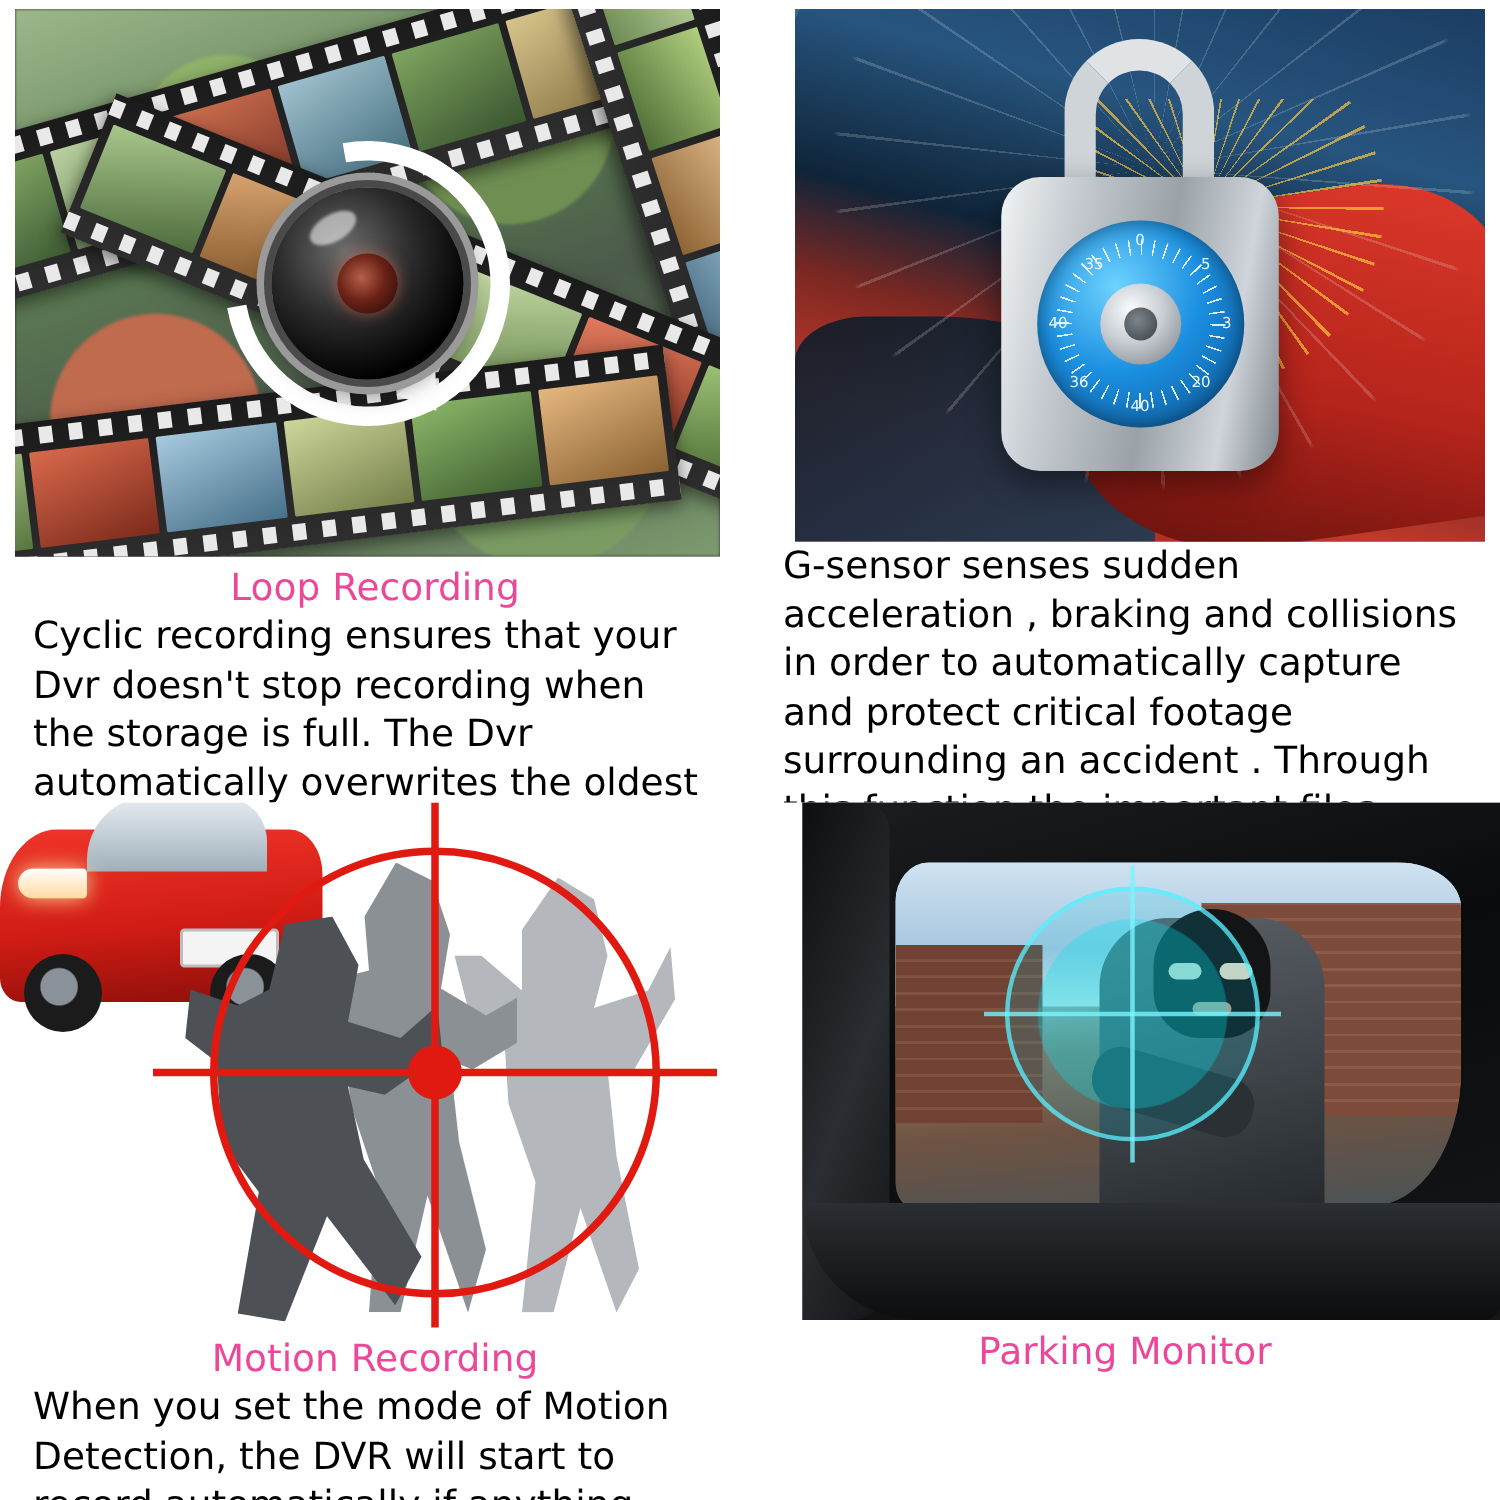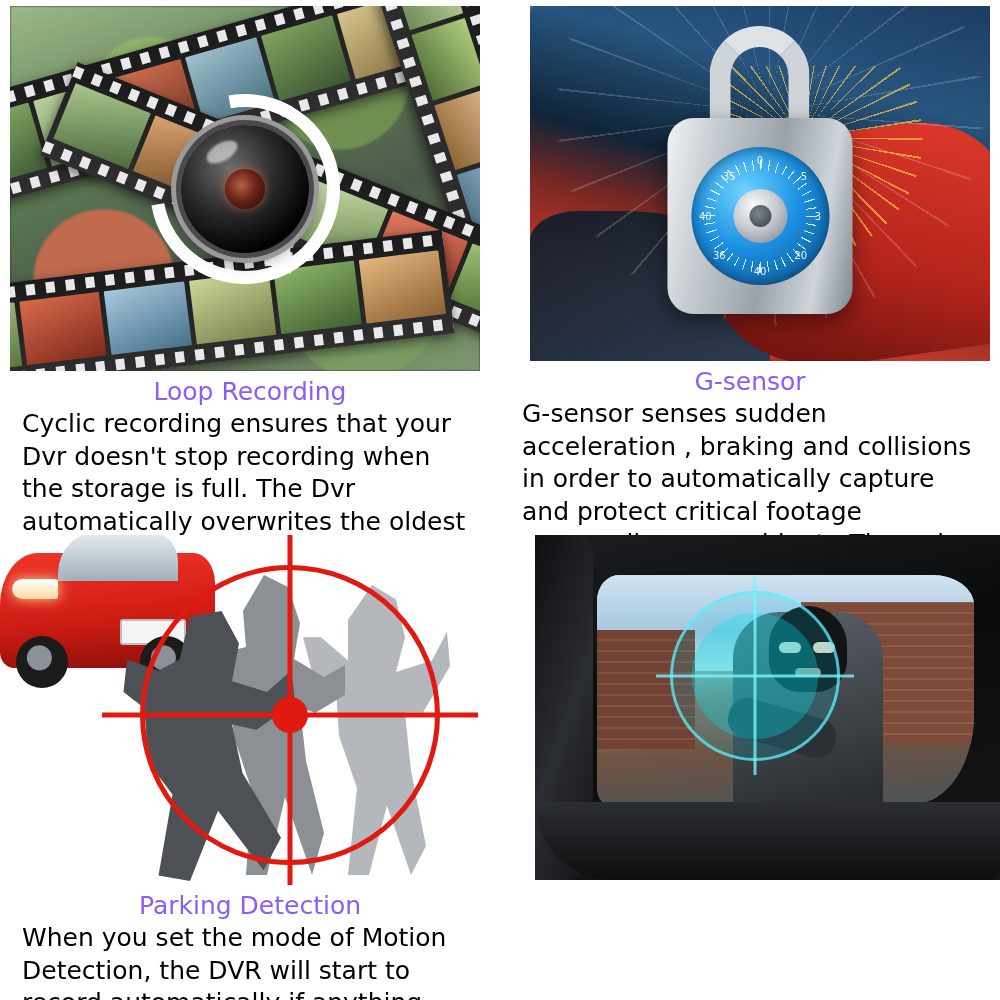--- a/index.html
+++ b/index.html
@@ -23,21 +23,21 @@
   .cell {
     position: relative;
     overflow: hidden;
     box-sizing: border-box;
   }
   .media {
     position: relative;
     overflow: hidden;
   }
   .feature-title {
-    color: #8b5cf6;
+    color: #ec4899;
     font-size: 25px;
     text-align: center;
     margin: 6px 0 2px 0;
     font-family: "DejaVu Sans", sans-serif;
   }
   .feature-body {
     font-size: 25px;
     color: #000000;
     line-height: 1.30;
     text-align: left;
@@ -476,21 +476,20 @@
             <span class="dial-num" style="right:22px;bottom:24px">20</span>
             <span class="dial-num" style="left:50%;bottom:8px;transform:translateX(-50%)">40</span>
             <span class="dial-num" style="left:22px;bottom:24px">36</span>
             <span class="dial-num" style="left:8px;top:50%;transform:translateY(-50%)">40</span>
             <span class="dial-num" style="left:32px;top:24px">35</span>
             <div class="dial-knob"></div>
           </div>
         </div>
       </div>
     </div>
-    <div class="feature-title">G-sensor</div>
     <div class="feature-body">G-sensor senses sudden acceleration , braking and collisions in order to automatically capture and protect critical footage surrounding an accident . Through this function the important files won't be removed by loop recording .</div>
   </div>
 
   <div class="cell cell3">
     <div class="media">
       <div class="md-car">
         <div class="md-head"></div>
         <div class="md-plate"></div>
         <div class="wheel w1"></div>
         <div class="wheel w2"></div>
@@ -498,21 +497,21 @@
       <div class="silhouette sil-b"></div>
       <div class="silhouette sil-a"></div>
       <div class="silhouette sil-c"></div>
       <div class="crosshair">
         <div class="ch-ring"></div>
         <div class="ch-h"></div>
         <div class="ch-v"></div>
         <div class="ch-dot"></div>
       </div>
     </div>
-    <div class="feature-title">Parking Detection</div>
+    <div class="feature-title">Motion Recording</div>
     <div class="feature-body">When you set the mode of Motion Detection, the DVR will start to record automatically if anything moving in the front of DVR.</div>
   </div>
 
   <div class="cell cell4">
     <div class="media">
       <div class="pm-frame"></div>
       <div class="pm-window">
         <div class="pm-sky"></div>
         <div class="pm-brick"></div>
         <div class="pm-brick2"></div>
@@ -522,15 +521,16 @@
             <div class="pm-eye r"></div>
             <div class="pm-mouth"></div>
           </div>
           <div class="pm-arm"></div>
         </div>
         <div class="pm-glow"></div>
       </div>
       <div class="pm-mirror"></div>
       <div class="pm-bottom"></div>
     </div>
+    <div class="feature-title">Parking Monitor</div>
   </div>
 
 </div>
 
 </body></html>

